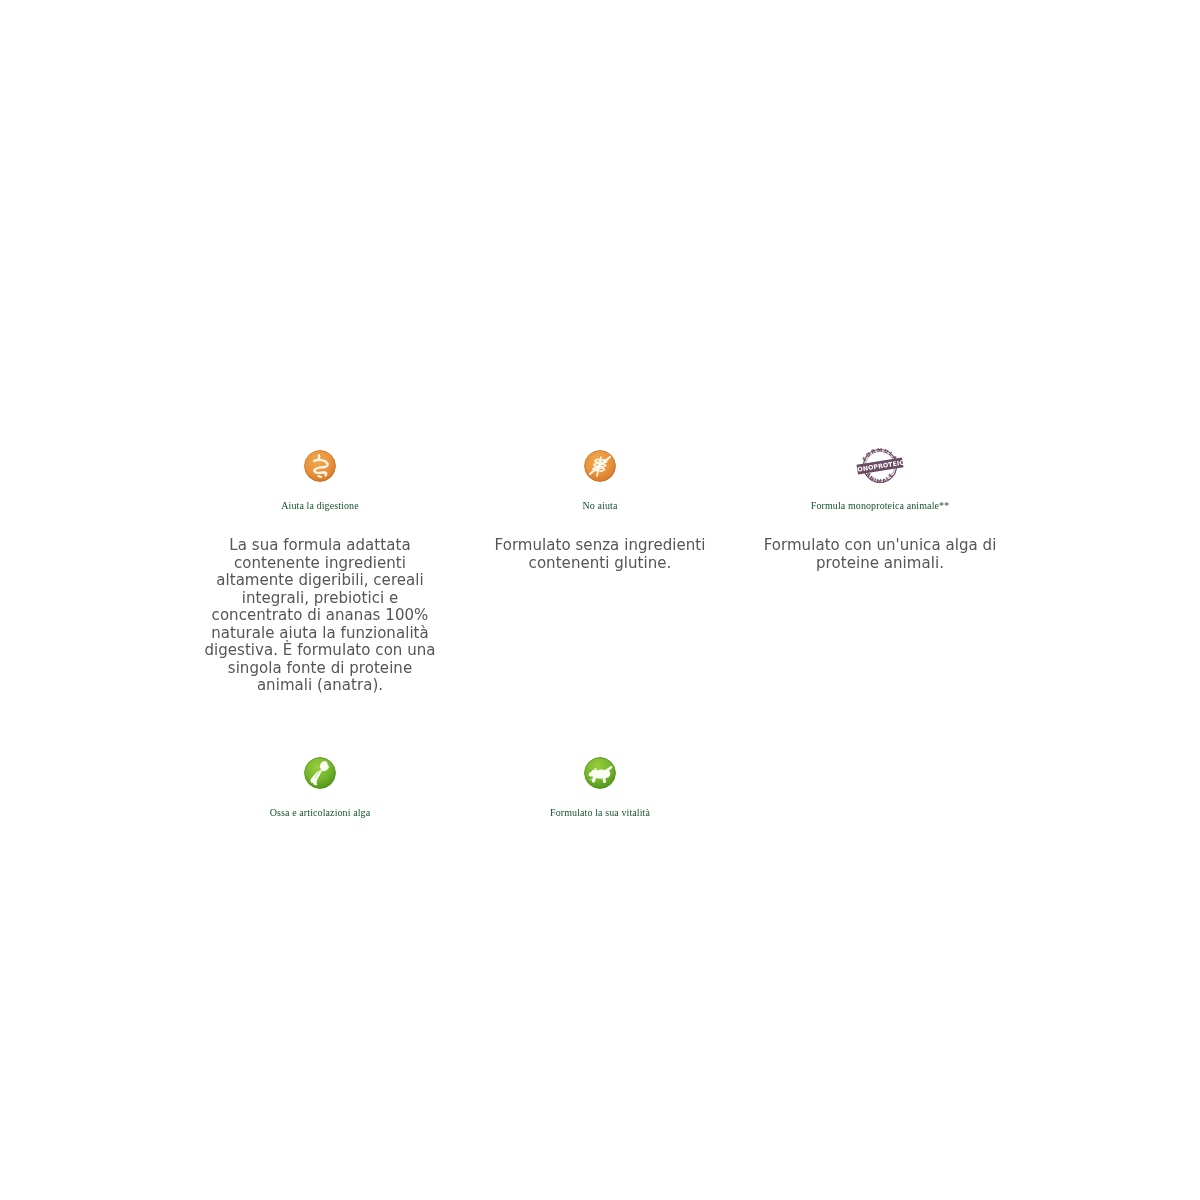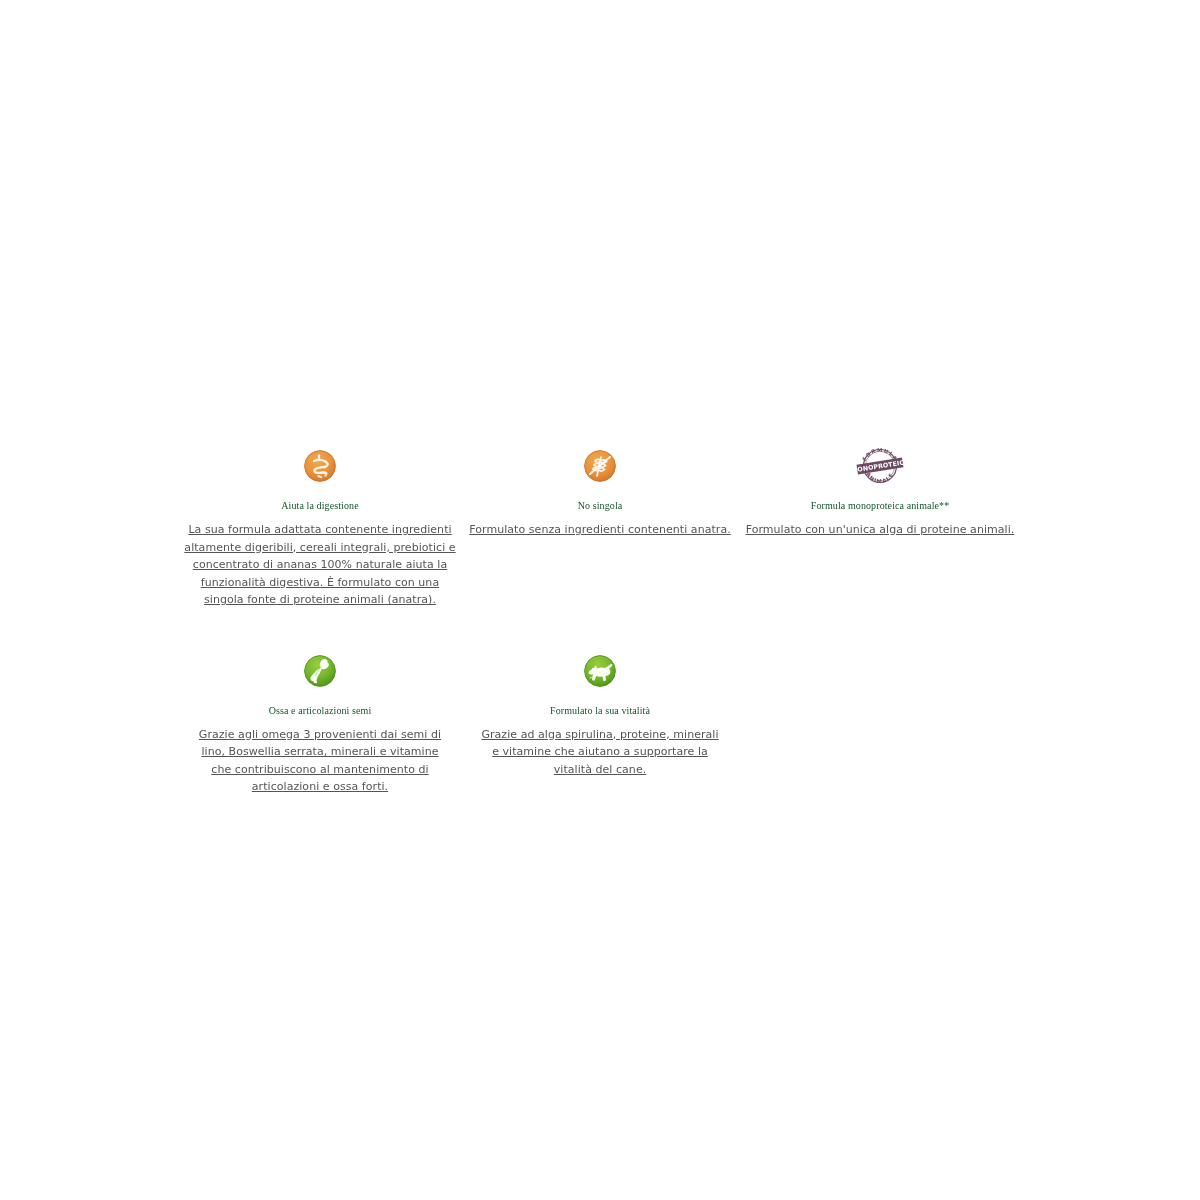--- a/index.html
+++ b/index.html
@@ -61,28 +61,27 @@
     font-weight: 400;
     color: #14532d;
     letter-spacing: 0.1px;
     line-height: 20px;
     margin: 0 0 5px 0;
     white-space: nowrap;
   }
 
   .benefit-desc {
     font-family: "DejaVu Sans", "Liberation Sans", sans-serif;
-    font-size: 11px;
+    font-size: 15px;
     font-weight: 400;
     color: #555555;
     line-height: 17.5px;
-    margin: 0;
+    margin: 16px;
     max-width: 272px;
     letter-spacing: 0.05px;
-    text-decoration: underline;
   }
 
   .card-narrow .benefit-desc { max-width: 246px; }
 
   
   .icon-disc {
     width: 32px;
     height: 32px;
     border-radius: 50%;
     display: block;
@@ -148,22 +147,22 @@
               <path d="M33 20 Q25 17 22 22 Q28 27 32 24"></path>
               <path d="M31 28 Q23 25 20 30 Q26 35 30 32"></path>
               <path d="M29 36 Q21 33 18 38 Q24 43 28 40"></path>
               <path d="M34 21 Q42 18 45 23 Q39 28 35 25"></path>
               <path d="M32 29 Q40 26 43 31 Q37 36 33 33"></path>
               <path d="M30 37 Q38 34 41 39 Q35 44 31 41"></path>
             </g>
             <path d="M12 48 L52 14" stroke="#FFFFFF" stroke-width="4.2" stroke-linecap="round" opacity="0.92"></path>
           </svg>
         </div>
-        <h3 class="benefit-title">No singola</h3>
-        <p class="benefit-desc">Formulato senza ingredienti contenenti anatra.</p>
+        <h3 class="benefit-title">No aiuta</h3>
+        <p class="benefit-desc">Formulato senza ingredienti contenenti glutine.</p>
       </div>
 
       <div class="benefit-card">
         <div class="benefit-icon-wrap">
           <svg class="stamp-badge" viewBox="0 0 112 100">
             <defs>
               <path id="arcTop" d="M 24 54 A 32 32 0 0 1 88 54"></path>
               <path id="arcBottom" d="M 26 54 A 30 30 0 0 0 86 54"></path>
             </defs>
             <circle cx="56" cy="50" r="33" fill="none" stroke="#6B4A63" stroke-width="2.4"></circle>
@@ -200,22 +199,21 @@
             </defs>
             <circle cx="32" cy="32" r="31" fill="url(#greenGrad1)"></circle>
             <circle cx="32" cy="32" r="31" fill="none" stroke="#4E9117" stroke-width="1.6"></circle>
             <g fill="#FAFDF2">
               <path d="M40 8 Q48 8 47 15 Q52 18 48 24 Q42 30 36 28 Q30 25 32 17 Q34 9 40 8 Z"></path>
               <path d="M36 27 Q32 36 27 44 Q24 50 26 56 Q20 58 18 52 Q12 52 13 45 Q18 38 24 32 Q28 28 32 26 Z"></path>
             </g>
             <path d="M34 22 Q28 32 22 42" stroke="#6CB42C" stroke-width="1.6" fill="none" opacity="0.55"></path>
           </svg>
         </div>
-        <h3 class="benefit-title">Ossa e articolazioni semi</h3>
-        <p class="benefit-desc">Grazie agli omega 3 provenienti dai semi di lino, Boswellia serrata, minerali e vitamine che contribuiscono al mantenimento di articolazioni e ossa forti.</p>
+        <h3 class="benefit-title">Ossa e articolazioni alga</h3>
       </div>
 
       <div class="benefit-card card-narrow">
         <div class="benefit-icon-wrap">
           <svg class="icon-disc" viewBox="0 0 64 64">
             <defs>
               <radialGradient id="greenGrad2" cx="42%" cy="30%" r="74%">
                 <stop offset="0%" stop-color="#9ACD3C"></stop>
                 <stop offset="58%" stop-color="#74B52E"></stop>
                 <stop offset="100%" stop-color="#4E9117"></stop>
@@ -227,21 +225,20 @@
               <path d="M9 36 Q10 30 15 29 Q17 24 21 26 Q20 21 24 22 L26 27
                        Q34 24 42 26 Q48 22 52 19 Q56 17 57 20 Q55 24 50 27
                        Q54 31 52 37 Q49 42 43 42 L44 49 Q44 52 41 52 Q38 52 38 49
                        L37 43 Q30 44 24 42 L22 49 Q21 52 18 51 Q15 50 16 47 L18 39
                        Q13 39 10 38 Z"></path>
               <path d="M11 46 Q17 44 23 45" stroke="#FAFDF2" stroke-width="2" fill="none" opacity="0.7"></path>
             </g>
           </svg>
         </div>
         <h3 class="benefit-title">Formulato la sua vitalità</h3>
-        <p class="benefit-desc">Grazie ad alga spirulina, proteine, minerali e vitamine che aiutano a supportare la vitalità del cane.</p>
       </div>
 
       <div class="benefit-card"></div>
 
     </div>
 
   </div>
 </div>
 
 </body></html>

